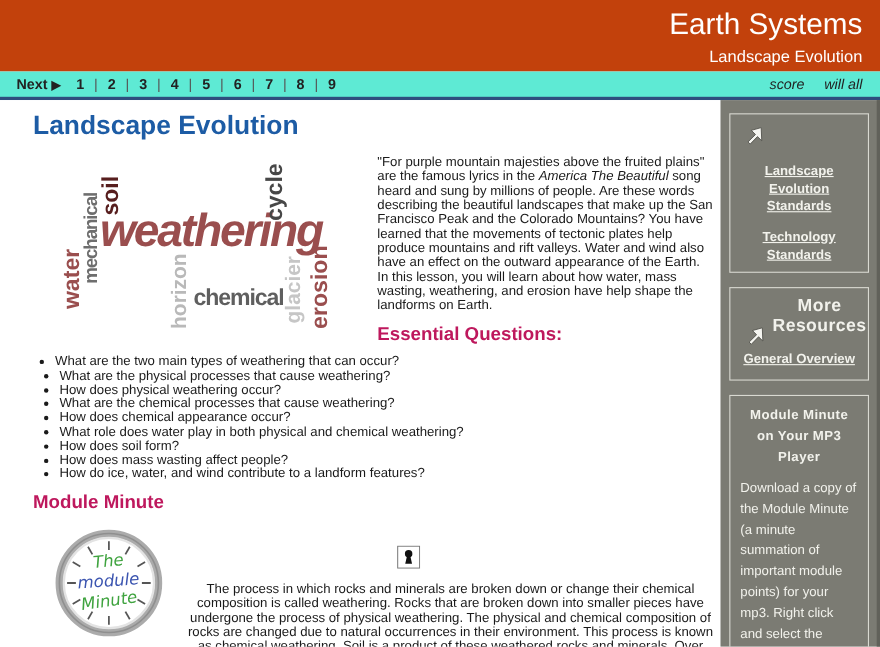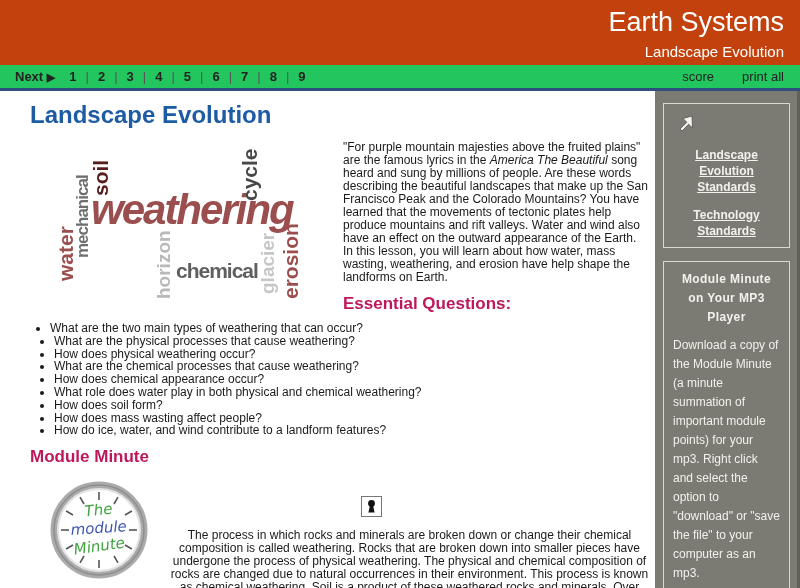--- a/index.html
+++ b/index.html
@@ -6,29 +6,29 @@
   body{
     width:800px;height:588px;overflow:hidden;background:#fff;
     font-family:"Liberation Sans",sans-serif;color:#1a1a1a;
   }
   
   .hdr{height:65px;background:#c2410c;color:#fff;text-align:right;
        padding:7px 16px 0 0;box-sizing:border-box;}
   .hdr-title{font-size:27px;line-height:30px;}
   .hdr-sub{font-size:15px;margin-top:6px;}
   
-  .nav{height:23px;background:#22c55e;border-bottom:3px solid #2E4E7E;
+  .nav{height:23px;background:#5eead4;border-bottom:3px solid #2E4E7E;
        display:flex;justify-content:space-between;align-items:center;
        font-size:13px;color:#222;}
   .nav-left{display:flex;align-items:center;padding-left:15px;font-weight:bold;}
   .nav-next{margin-right:14px;cursor:pointer;}
   .nav-next .arr{font-size:11px;}
   .pg{cursor:pointer;}
   .sep{margin:0 9px;color:#555;font-weight:normal;}
-  .nav-right{padding-right:16px;display:flex;gap:28px;}
+  .nav-right{padding-right:16px;display:flex;gap:18px;font-style:italic;}
   .nav-right span{cursor:pointer;}
   
   .row{display:flex;height:497px;}
   main{width:655px;box-sizing:border-box;background:#fff;padding:10px 0 0 30px;}
   h1.page-title{color:#1D5CA5;font-size:24px;margin:0;line-height:28px;}
   
   .cloud{float:left;width:285px;height:172px;margin:12px 10px 6px 18px;position:relative;}
   .cloud span{position:absolute;white-space:nowrap;font-weight:bold;line-height:1;}
   .rot{transform:rotate(-90deg);transform-origin:0 0;}
   .w-weathering{left:43px;top:48px;font-size:42px;letter-spacing:-2px;color:#9A4E4E;font-style:italic;}
@@ -94,21 +94,21 @@
       <span class="pg">6</span>
       <span class="sep">|</span>
       <span class="pg">7</span>
       <span class="sep">|</span>
       <span class="pg">8</span>
       <span class="sep">|</span>
       <span class="pg">9</span>
   </div>
   <div class="nav-right">
     <span>score</span>
-    <span>print all</span>
+    <span>will all</span>
   </div>
 </nav>
 
 <div class="row">
 
   <main>
     <h1 class="page-title">Landscape Evolution</h1>
 
     <div class="cloud">
       <span class="w-weathering">weathering</span>
@@ -182,20 +182,27 @@
   <aside>
 
     <div class="sbox sbox1">
       <svg class="arrow-ic" width="22" height="22" viewBox="0 0 22 22">
         <polygon points="17,3 8,5.5 11.8,9.3 5,16 7,18 13.6,11.2 17.5,15" fill="#F5F5F0" stroke="#50504A" stroke-width="0.8"></polygon>
       </svg>
       <span class="slink">Landscape Evolution Standards</span>
       <span class="slink">Technology Standards</span>
     </div>
 
+    <div class="sbox sbox2">
+      <div class="sbox-title">More Resources</div>
+      <svg class="arrow-ic" width="22" height="22" viewBox="0 0 22 22">
+        <polygon points="17,3 8,5.5 11.8,9.3 5,16 7,18 13.6,11.2 17.5,15" fill="#F5F5F0" stroke="#50504A" stroke-width="0.8"></polygon>
+      </svg>
+      <span class="slink">General Overview</span>
+    </div>
 
     <div class="sbox sbox3">
       <div class="sbox-title">Module Minute on Your MP3 Player</div>
       <div class="mp3-text">Download a copy of the Module Minute (a minute summation of important module points) for your mp3. Right click and select the option to "download" or "save the file" to your computer as an mp3.</div>
 
     </div>
 
   </aside>
 </div>
 

